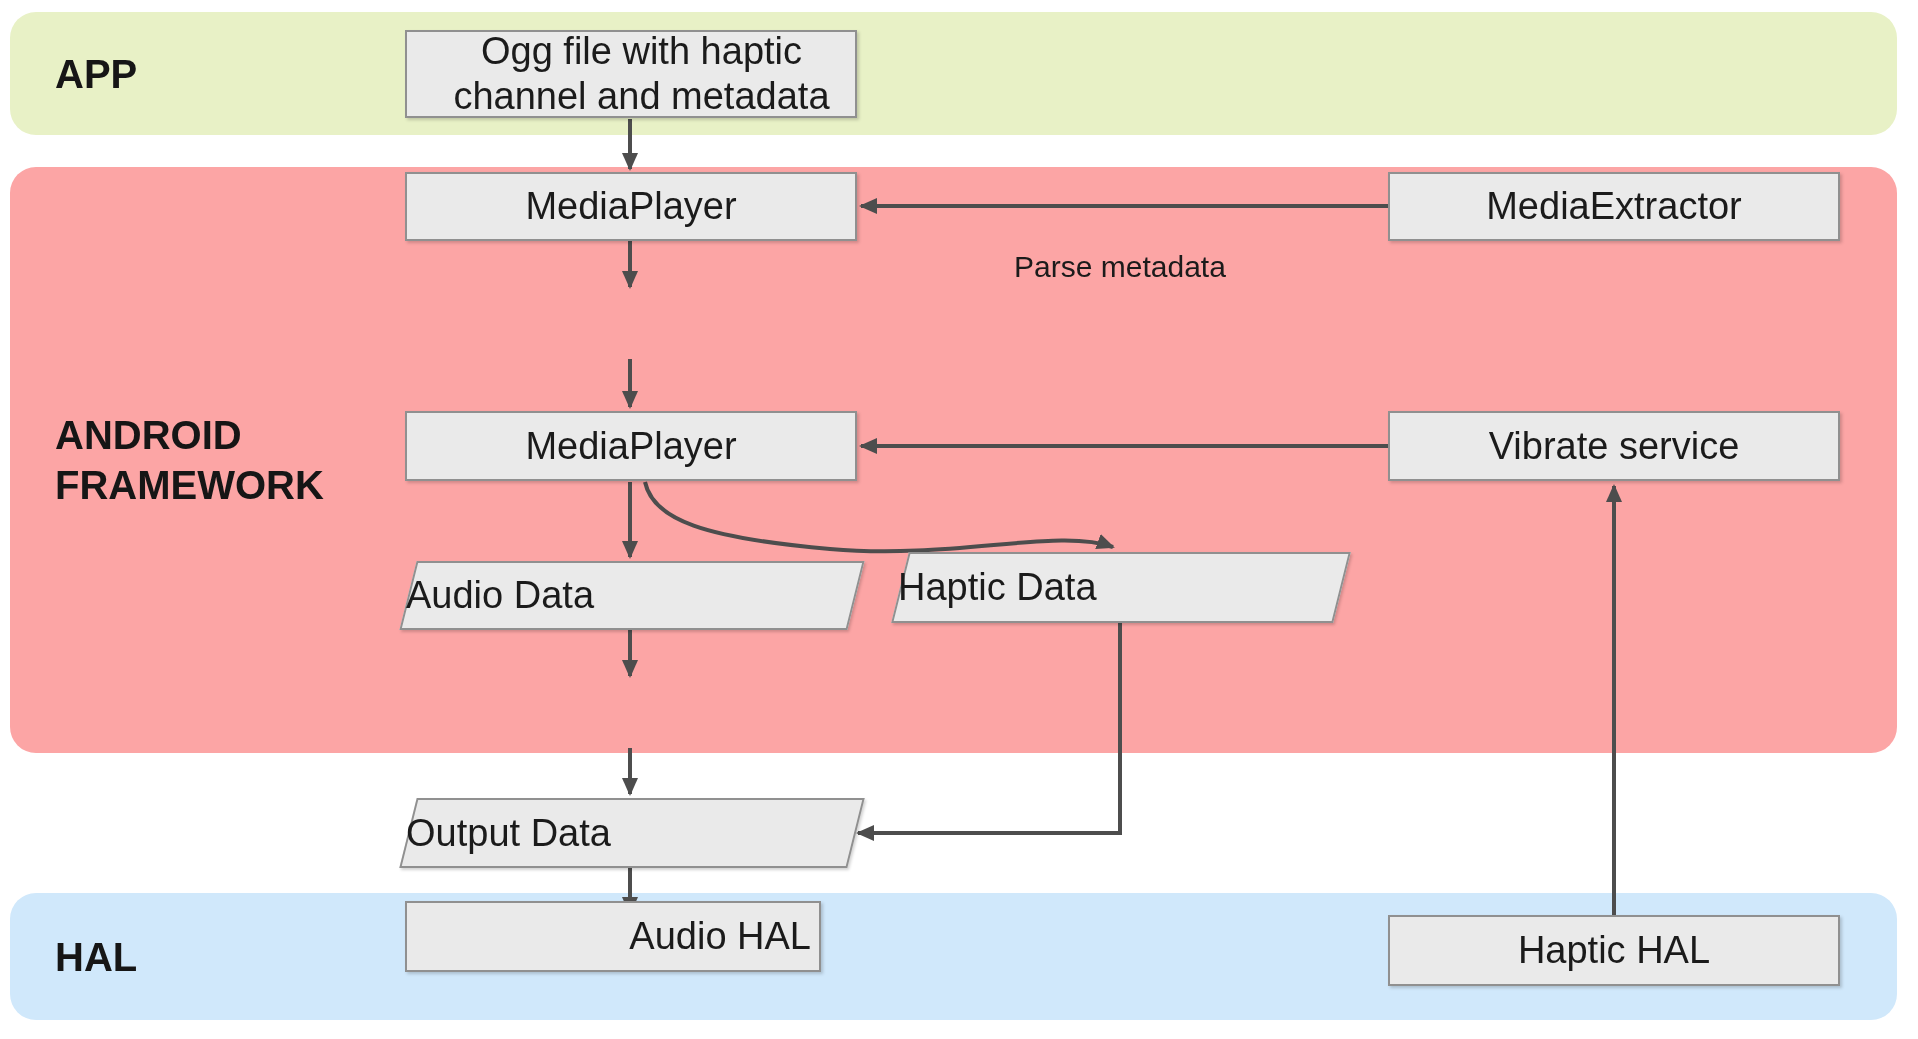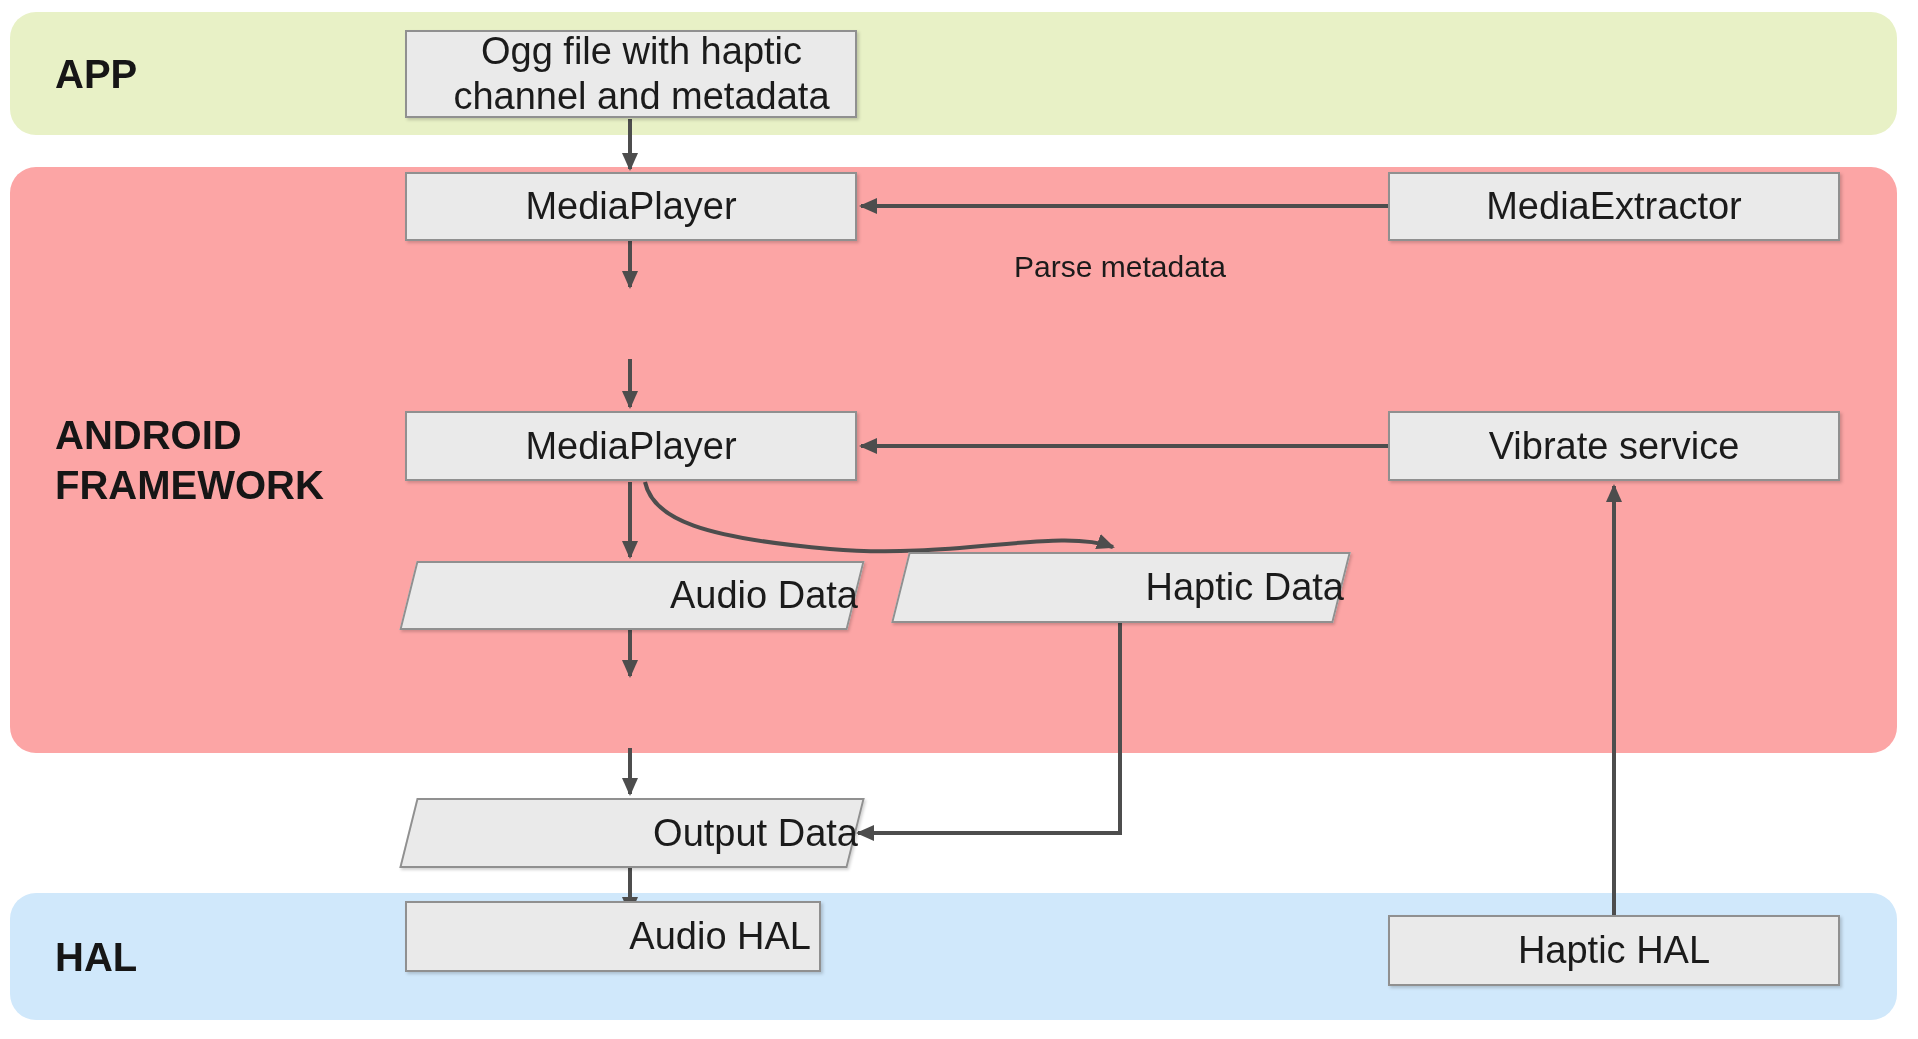--- a/index.html
+++ b/index.html
@@ -63,21 +63,21 @@
     font-size: 38px;
     color: #1b1b1b;
     text-align: center;
     line-height: 1.18;
     padding: 0 8px;
   }
   .pgram {
     position: absolute;
     display: flex;
     align-items: center;
-    justify-content: flex-end;
+    justify-content: flex-start;
     background: transparent;
     border: none;
     box-shadow: none;
   }
   .pgram-bg {
     position: absolute;
     left: 10px; right: 10px; top: 0; bottom: 0;
     background: #eaeaea;
     border: 2px solid #909090;
     box-shadow: 2px 2px 3px rgba(0,0,0,0.18);

